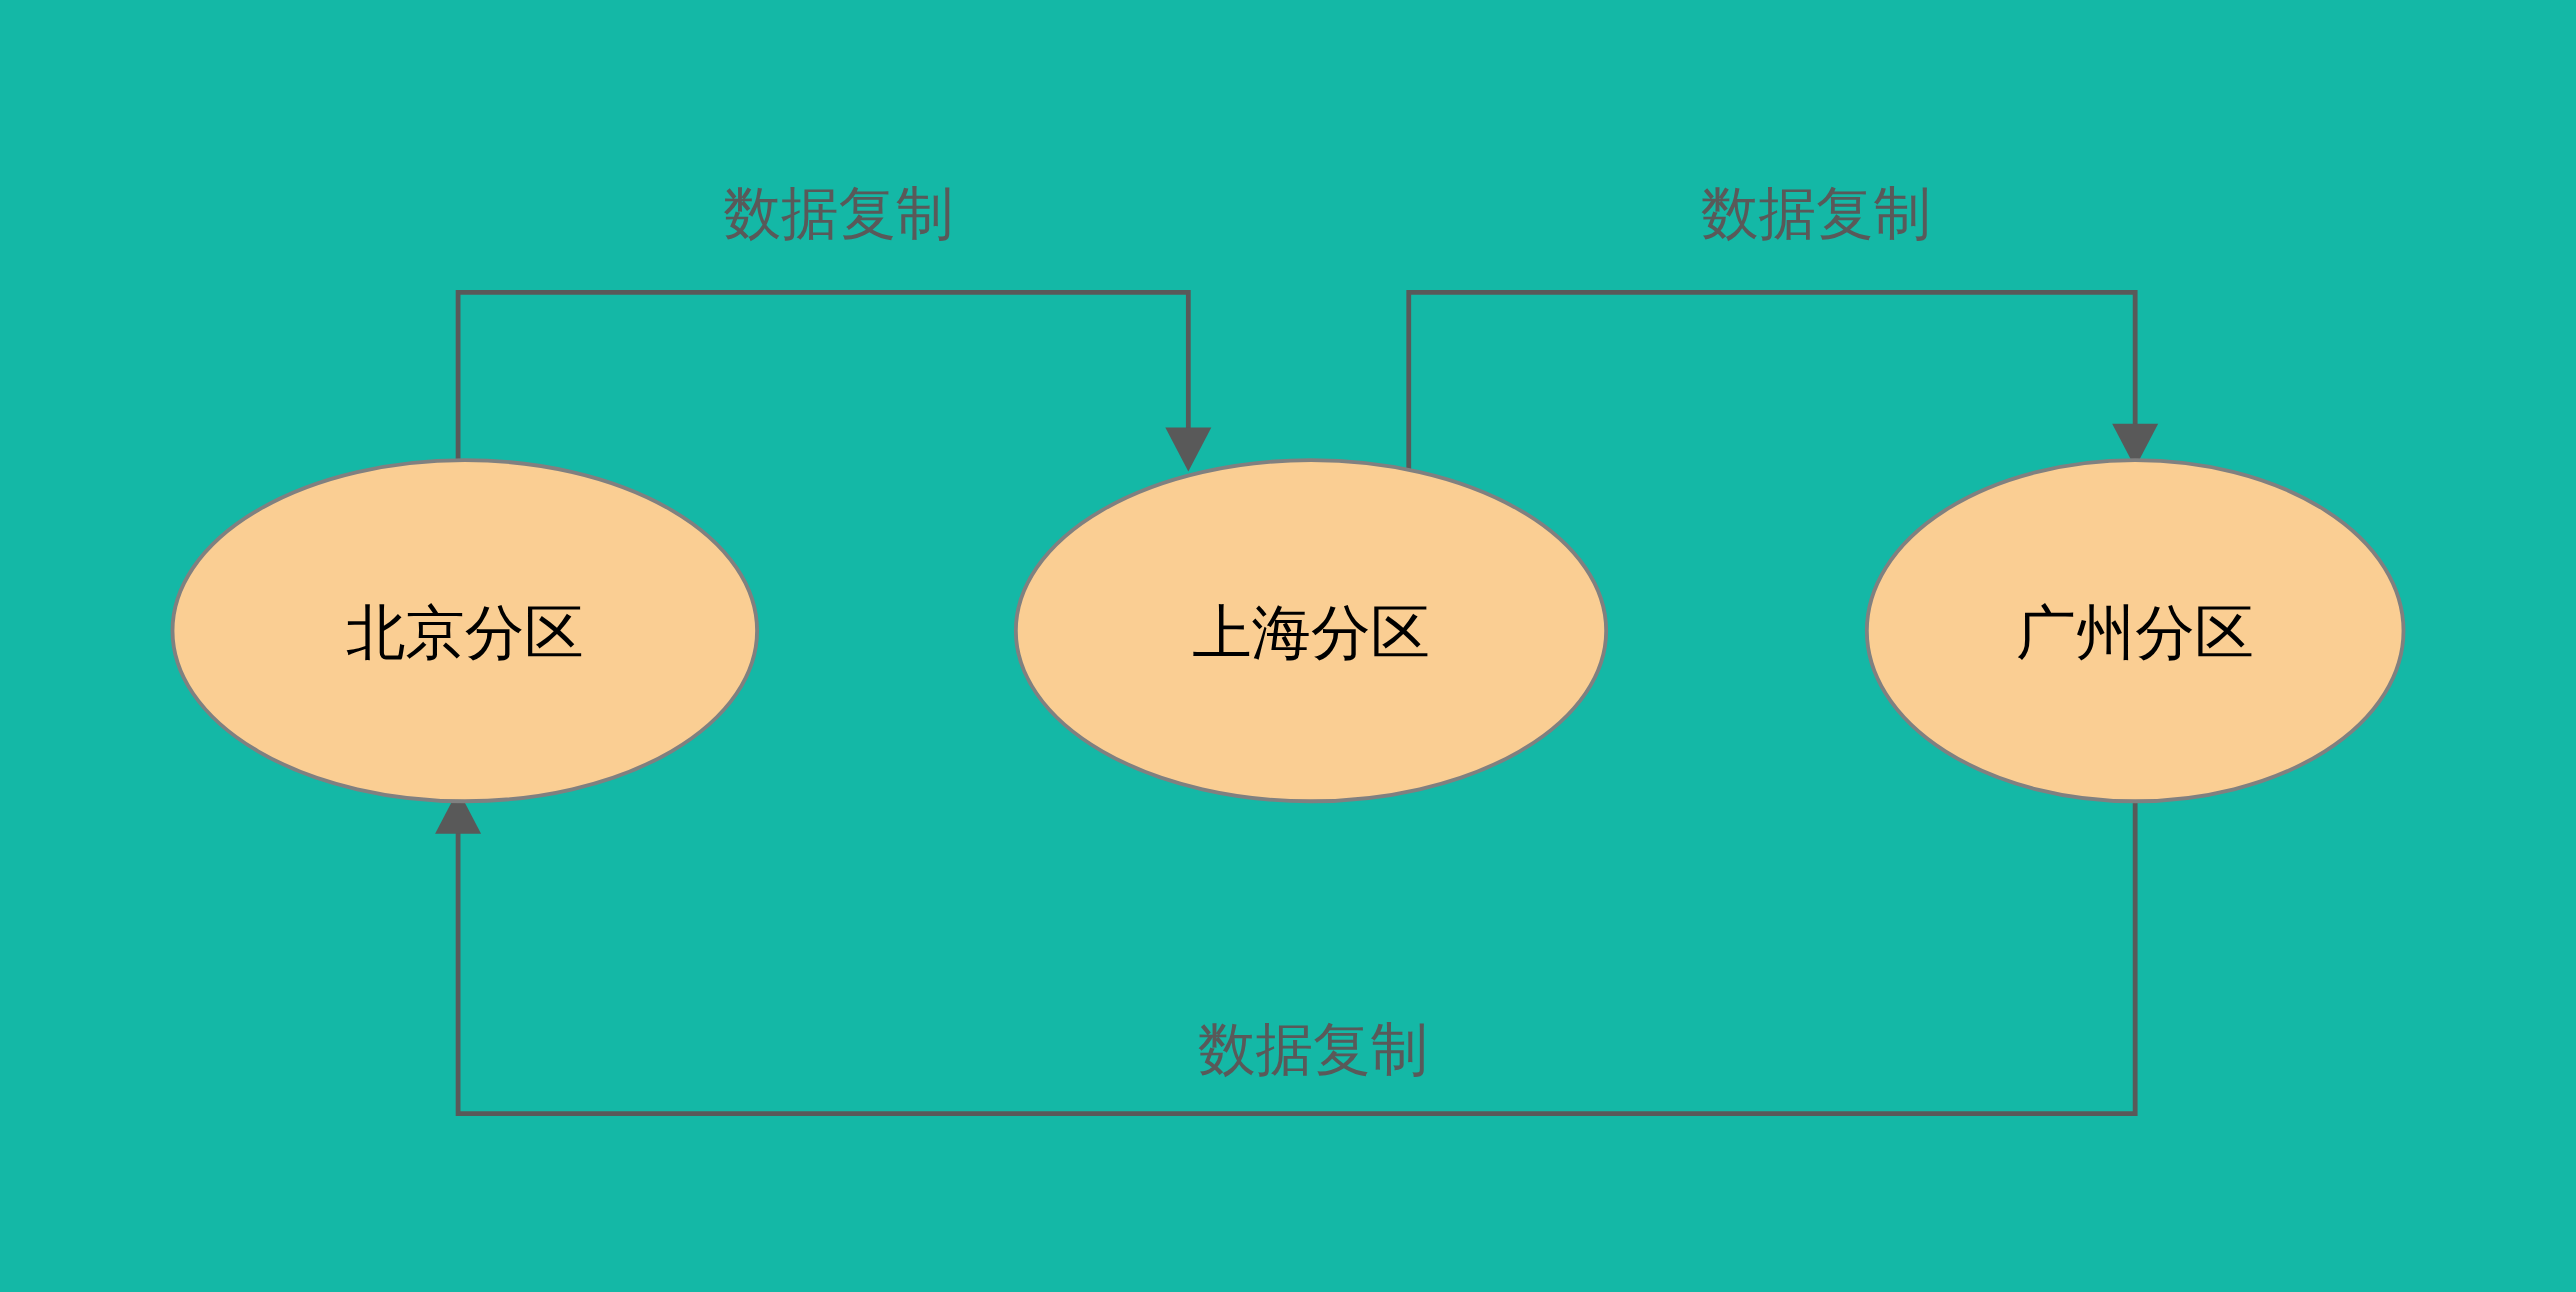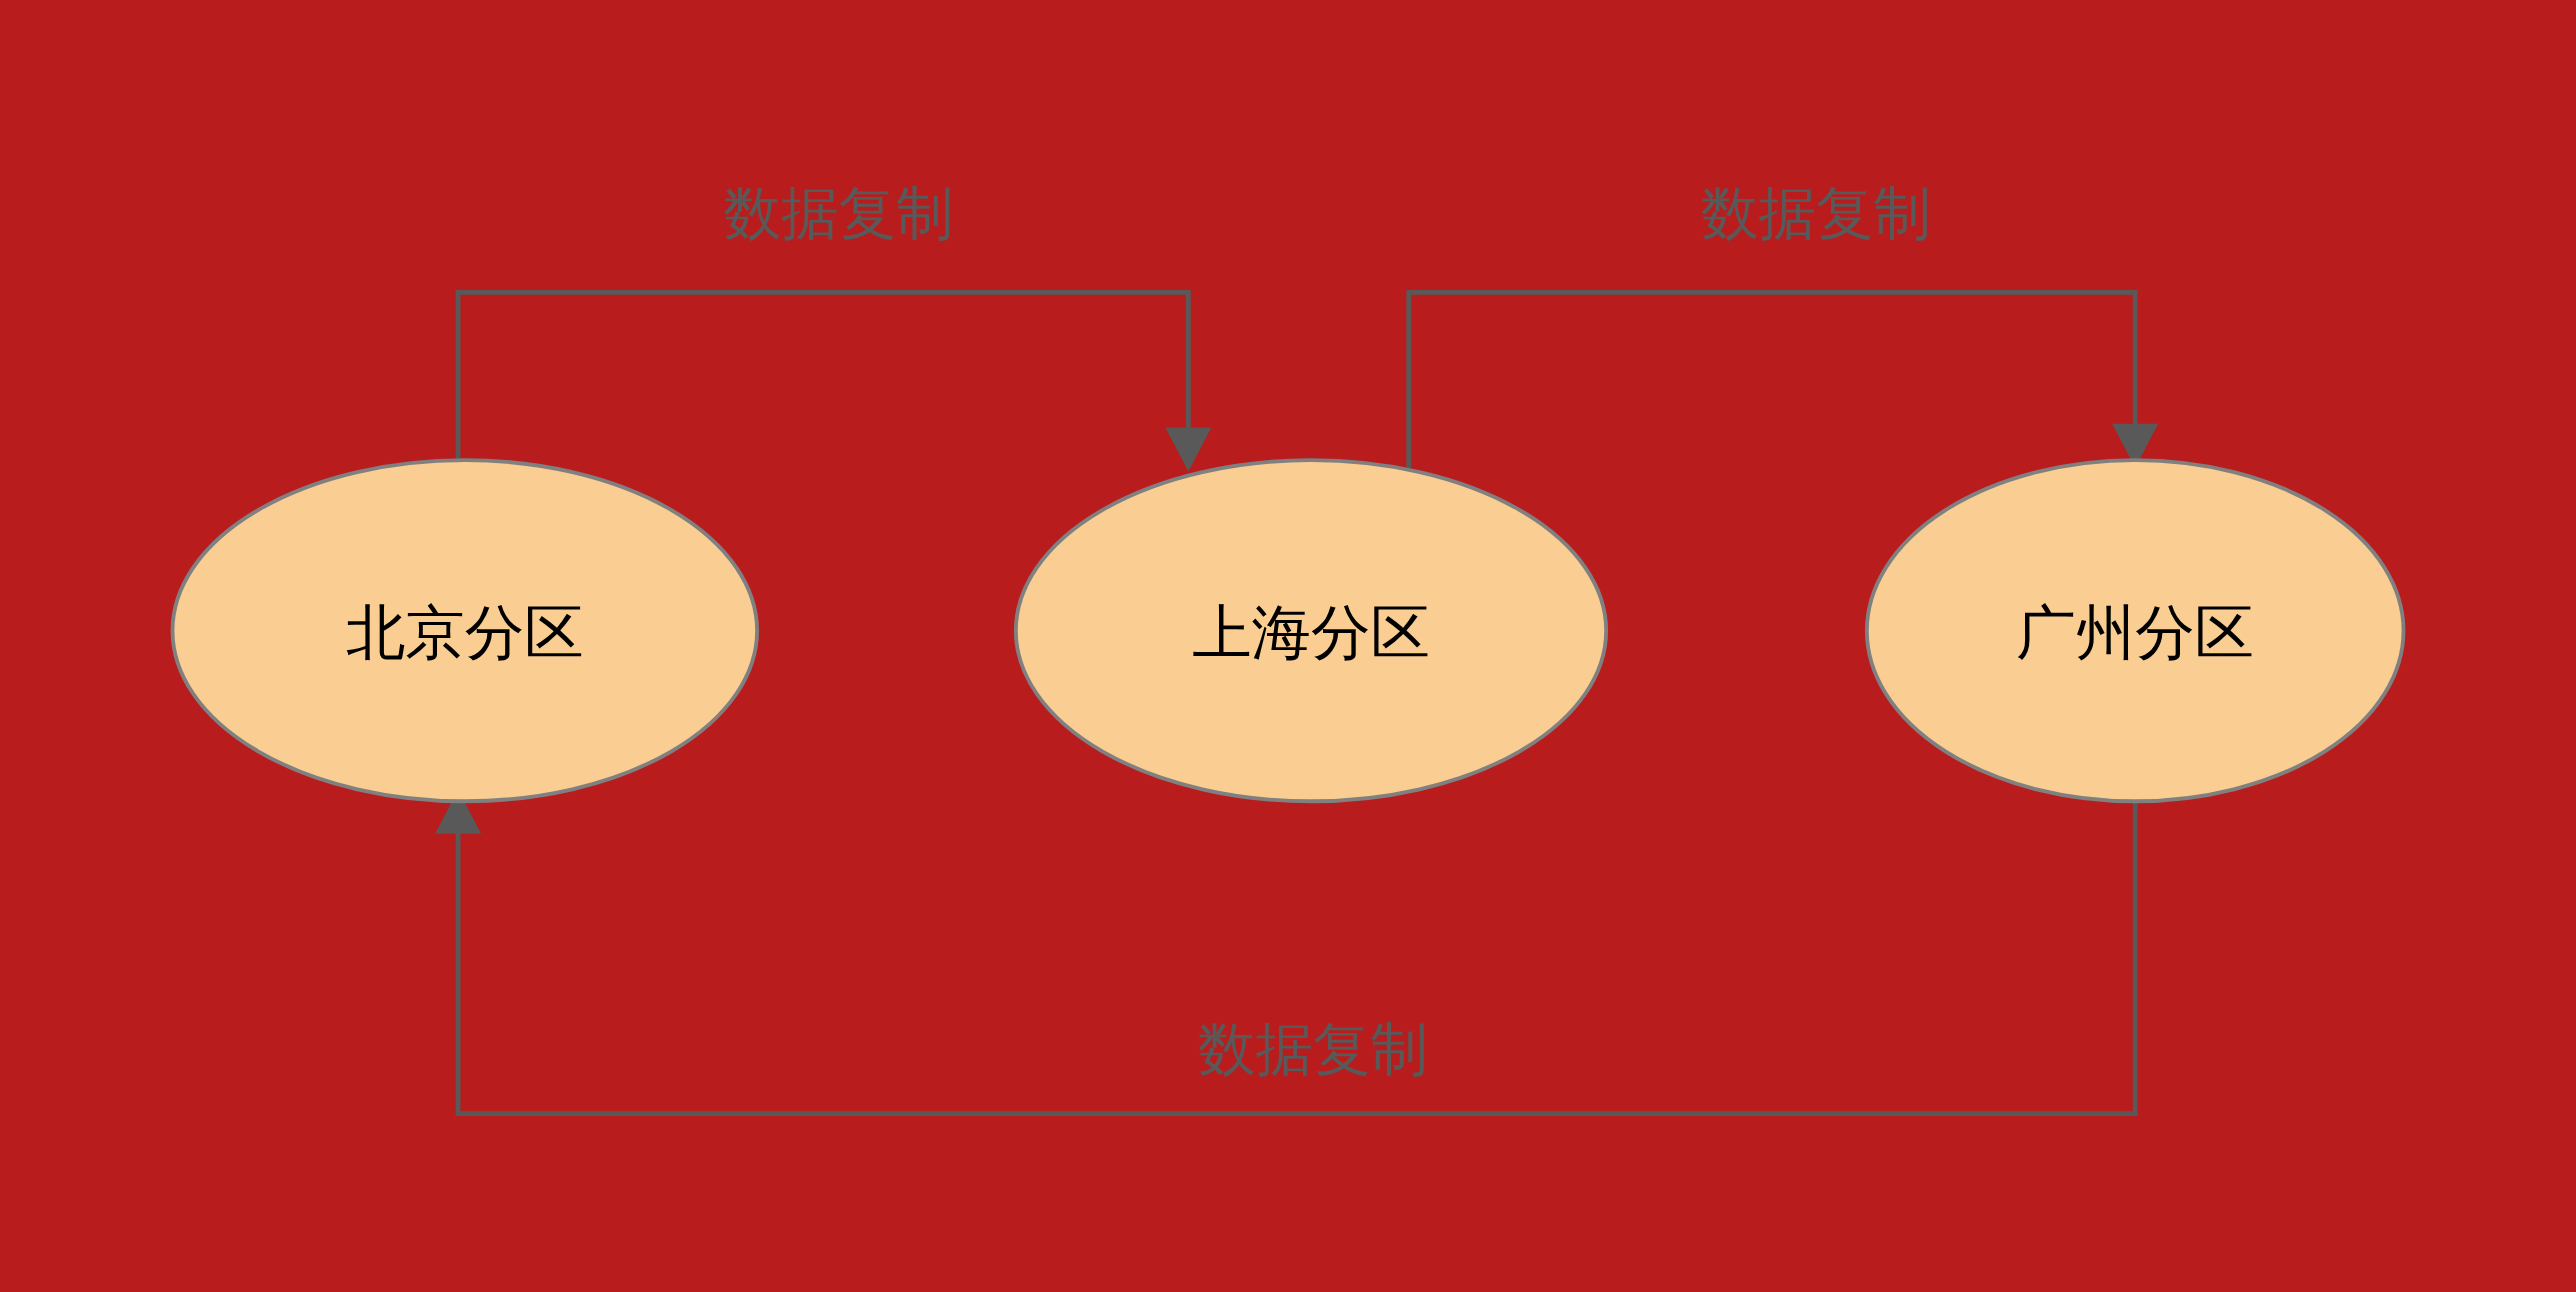--- a/index.html
+++ b/index.html
@@ -7,21 +7,21 @@
     padding: 0;
     background: #ffffff;
   }
   body {
     font-family: "Liberation Sans", "DejaVu Sans", sans-serif;
   }
   #canvas {
     position: relative;
     width: 2576px;
     height: 1293px;
-    background: #b91c1c;
+    background: #14b8a6;
     overflow: hidden;
   }
   #diagram-svg {
     position: absolute;
     top: 0;
     left: 0;
     width: 2576px;
     height: 1293px;
   }
   .node-ellipse {

